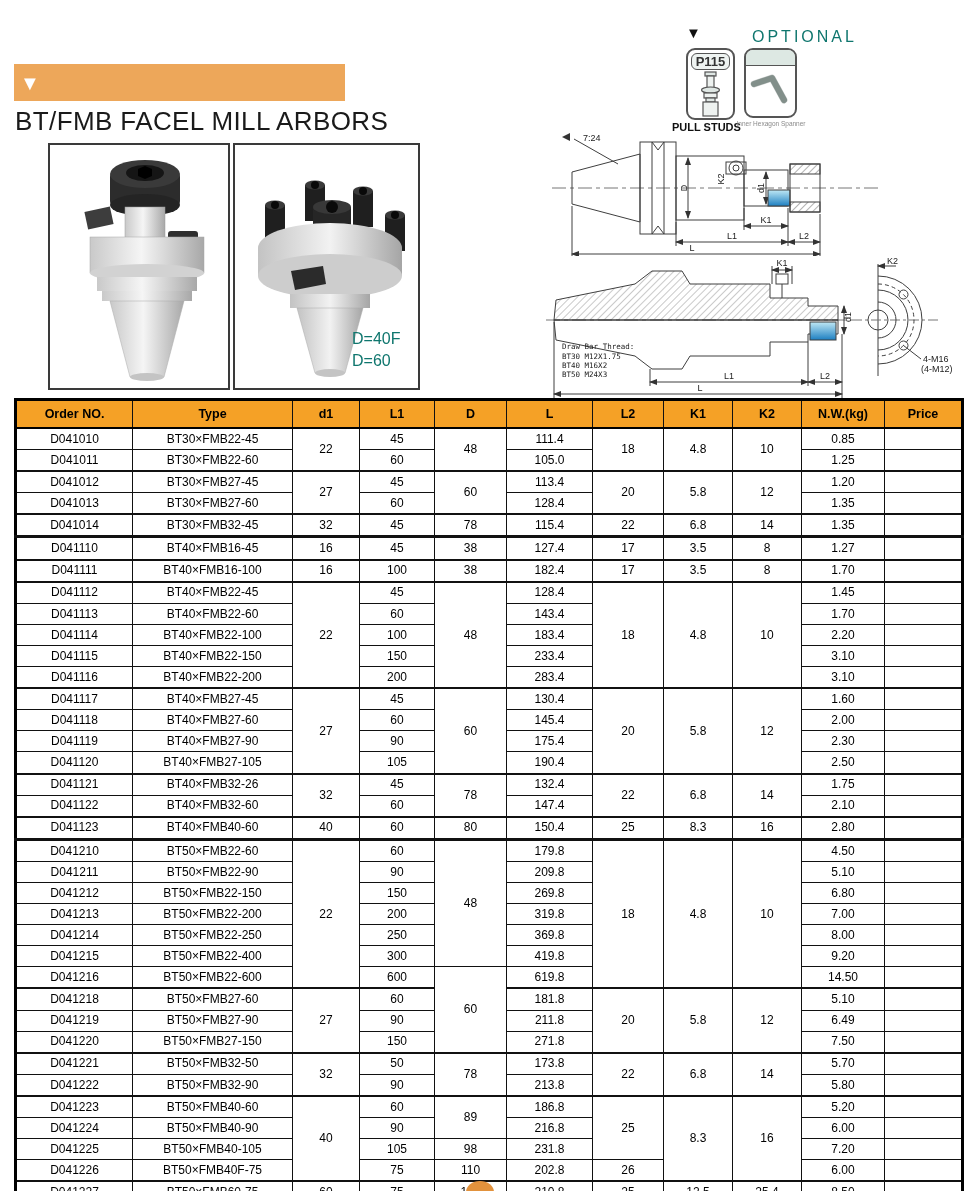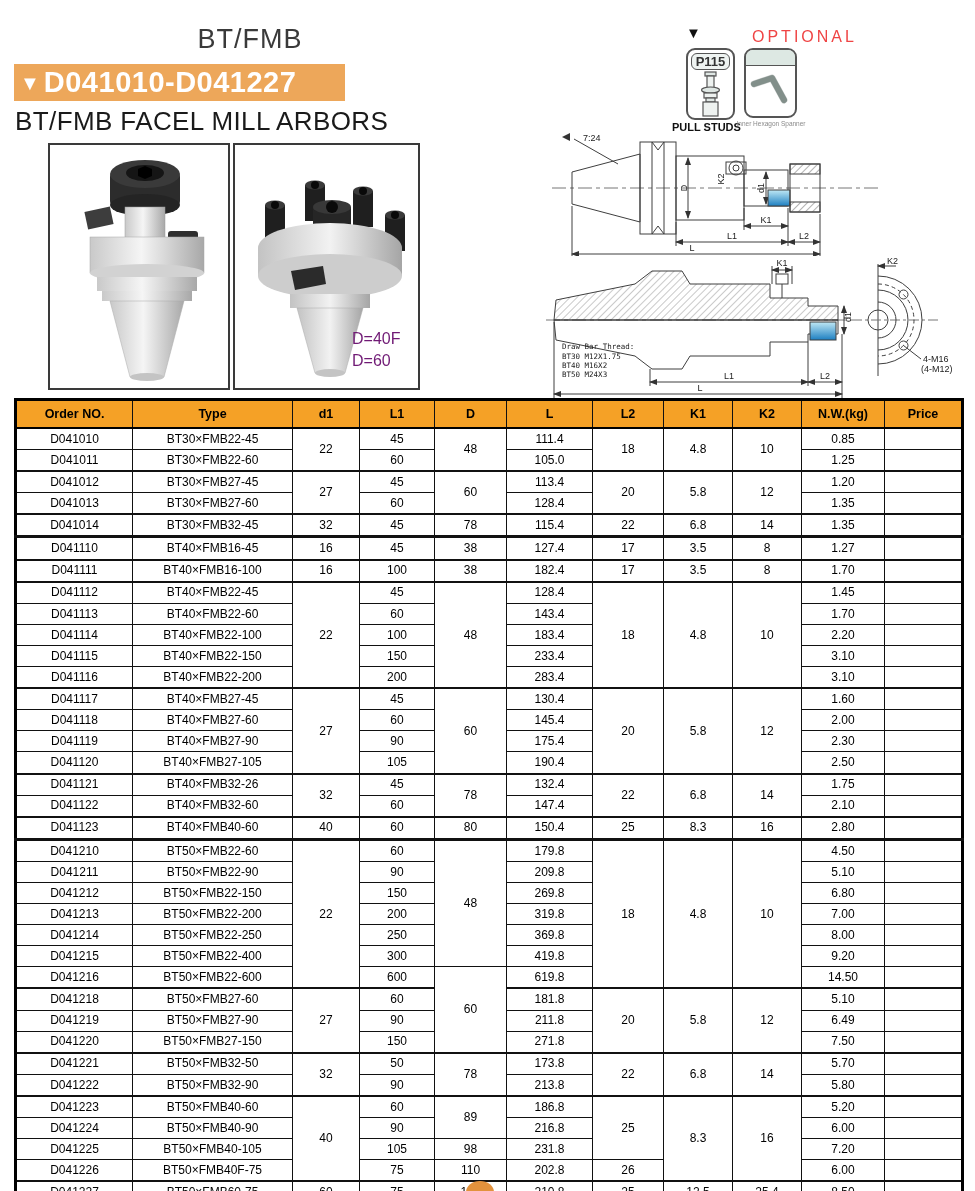--- a/index.html
+++ b/index.html
@@ -12,25 +12,25 @@
   .banner{left:14px;top:64px;width:331px;height:37px;background:var(--banner_orange);
           display:flex;align-items:center;padding:0 6px;box-sizing:border-box;}
   .banner .tri{color:#fff;font-size:20px;margin-right:4px;line-height:1;}
   .banner .rng{color:#fff;font-weight:bold;font-size:29px;letter-spacing:.5px;white-space:nowrap;}
   .subtitle{left:15px;top:106px;font-size:26px;color:#1a1a1a;letter-spacing:.4px;}
 
   
   .photo{border:2px solid #3a3a3a;background:#fff;}
   .photo1{left:48px;top:143px;width:178px;height:243px;}
   .photo2{left:233px;top:143px;width:183px;height:243px;}
-  .caption{left:352px;top:328px;font-size:16px;color:#701a75;line-height:22px;}
+  .caption{left:352px;top:328px;font-size:16px;color:#0f766e;line-height:22px;}
 
   
   .opt-tri{left:686px;top:24px;font-size:15px;color:#111;}
-  .optional{left:752px;top:28px;font-size:16px;color:#ef4444;letter-spacing:3px;}
+  .optional{left:752px;top:28px;font-size:16px;color:#0f766e;letter-spacing:3px;}
   .stud-box{left:686px;top:48px;width:49px;height:72px;border:2px solid #555;border-radius:9px;
             background:#fff;box-sizing:border-box;overflow:hidden;}
   .stud-code{margin:3px 3px 0 3px;border:1.5px solid #555;border-radius:6px;text-align:center;
              font-size:13px;font-weight:bold;color:#333;background:#eef3f1;}
   .studs-label{left:672px;top:121px;width:78px;text-align:left;font-size:11px;font-weight:bold;color:#111;}
   .span-box{left:744px;top:48px;width:53px;height:70px;border:2px solid #555;border-radius:9px;
             background:#fff;box-sizing:border-box;overflow:hidden;}
   .span-band{height:15px;background:var(--band_gray);border-bottom:1.5px solid #555;}
   .span-label{left:736px;top:120px;width:70px;text-align:center;font-size:6.5px;color:#8a8a8a;}
   svg text{font-family:"Liberation Sans",sans-serif;}
@@ -47,24 +47,22 @@
   tr.block td{border-top-width:2px;}
   tr.section td{border-top-width:3px;}
 
   .footer-dot{left:466px;top:1181px;width:28px;height:22px;border-radius:50%;background:var(--footer_orange);}
 </style>
 </head>
 <body>
 
 <div class="page">
 
-  <div class="abs title">BT/FMB</div>
   <div class="abs banner">
     <span class="tri">▼</span>
-    <span class="rng">D041010-D041227</span>
   </div>
   <div class="abs subtitle">BT/FMB FACEL MILL ARBORS</div>
 
   <div class="abs photo photo1">
     <svg width="174" height="239" viewBox="0 0 174 239">
       <defs>
         <linearGradient id="st1" x1="0" y1="0" x2="1" y2="0">
           <stop offset="0" stop-color="#c9c9c9"></stop>
             <stop offset=".45" stop-color="#f5f5f5"></stop>
             <stop offset="1" stop-color="#a8a8a8"></stop>

